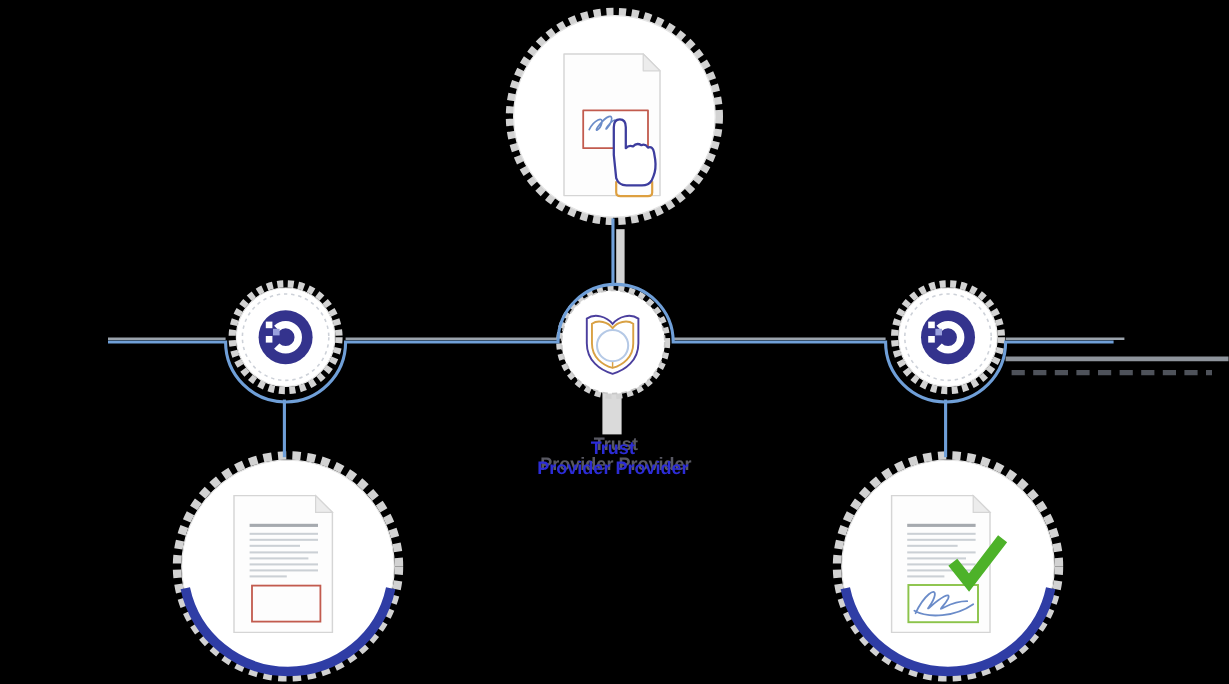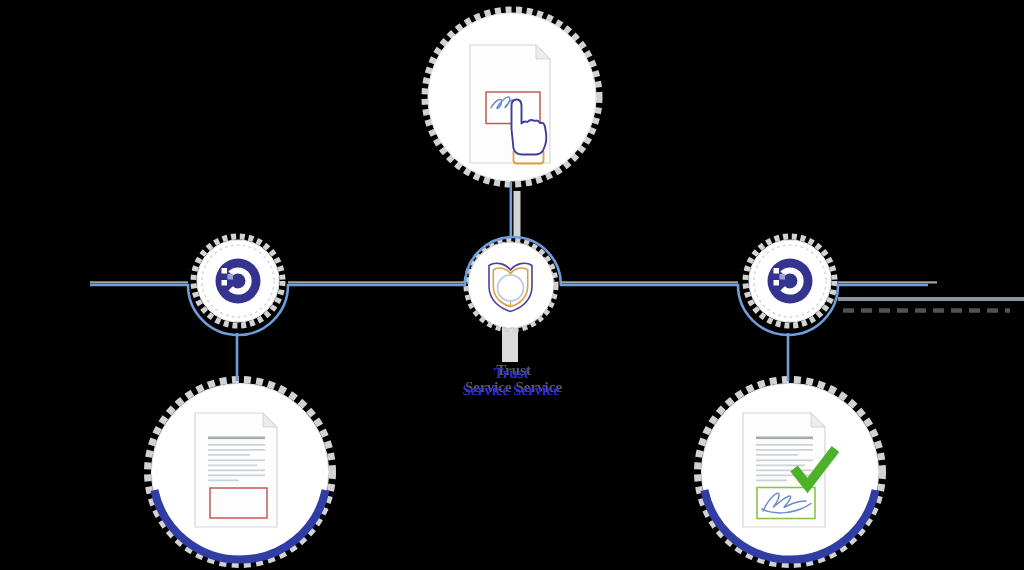--- a/index.html
+++ b/index.html
@@ -1,21 +1,21 @@
 <!DOCTYPE html>
 <html><head>
 <meta charset="utf-8">
 <style>
   html,body{margin:0;padding:0;background:#000;}
   #stage{
     position:relative;
     width:1024px;height:570px;
     background:#000;
     overflow:hidden;
-    font-family:Liberation Serif, serif;
+    font-family:Liberation Sans, sans-serif;
   }
   #diagram-svg{position:absolute;left:0;top:0;}
   #center-label{
     position:absolute;
     left:50%;
     top:365px;
     transform:translateX(-51%);
     text-align:center;
     font-weight:bold;
     font-size:15px;
@@ -153,16 +153,16 @@
     <rect x="756" y="474.5" width="57" height="1.7" fill="#cbd0d5"></rect>
     <rect x="756" y="479.5" width="31" height="1.7" fill="#cbd0d5"></rect>
     <rect x="757" y="487.5" width="58" height="31" fill="#ffffff" stroke="#8bc34a" stroke-width="1.6"></rect>
     <path d="M763,511 C770,496 780,489 779,496 C778,503 769,511 776,505 C783,499 793,492 790,499 C787,505 780,510 787,506 C793,503 800,501 806,501 M762,509 C774,515.5 796,514 811,503.5" fill="none" stroke="#6b8cc9" stroke-width="1.5" stroke-linecap="round"></path>
     <path d="M794,468.5 L807.5,485.5 L835.5,449" fill="none" stroke="#4db229" stroke-width="9.5" stroke-linecap="butt" stroke-linejoin="miter"></path>
   </g>
 </svg>
 
 <div id="center-label">
   <span>Trust</span>
-  <span>Service Service</span>
+  <span>Provider Provider</span>
 </div>
 
 </div>
 
 </body></html>

